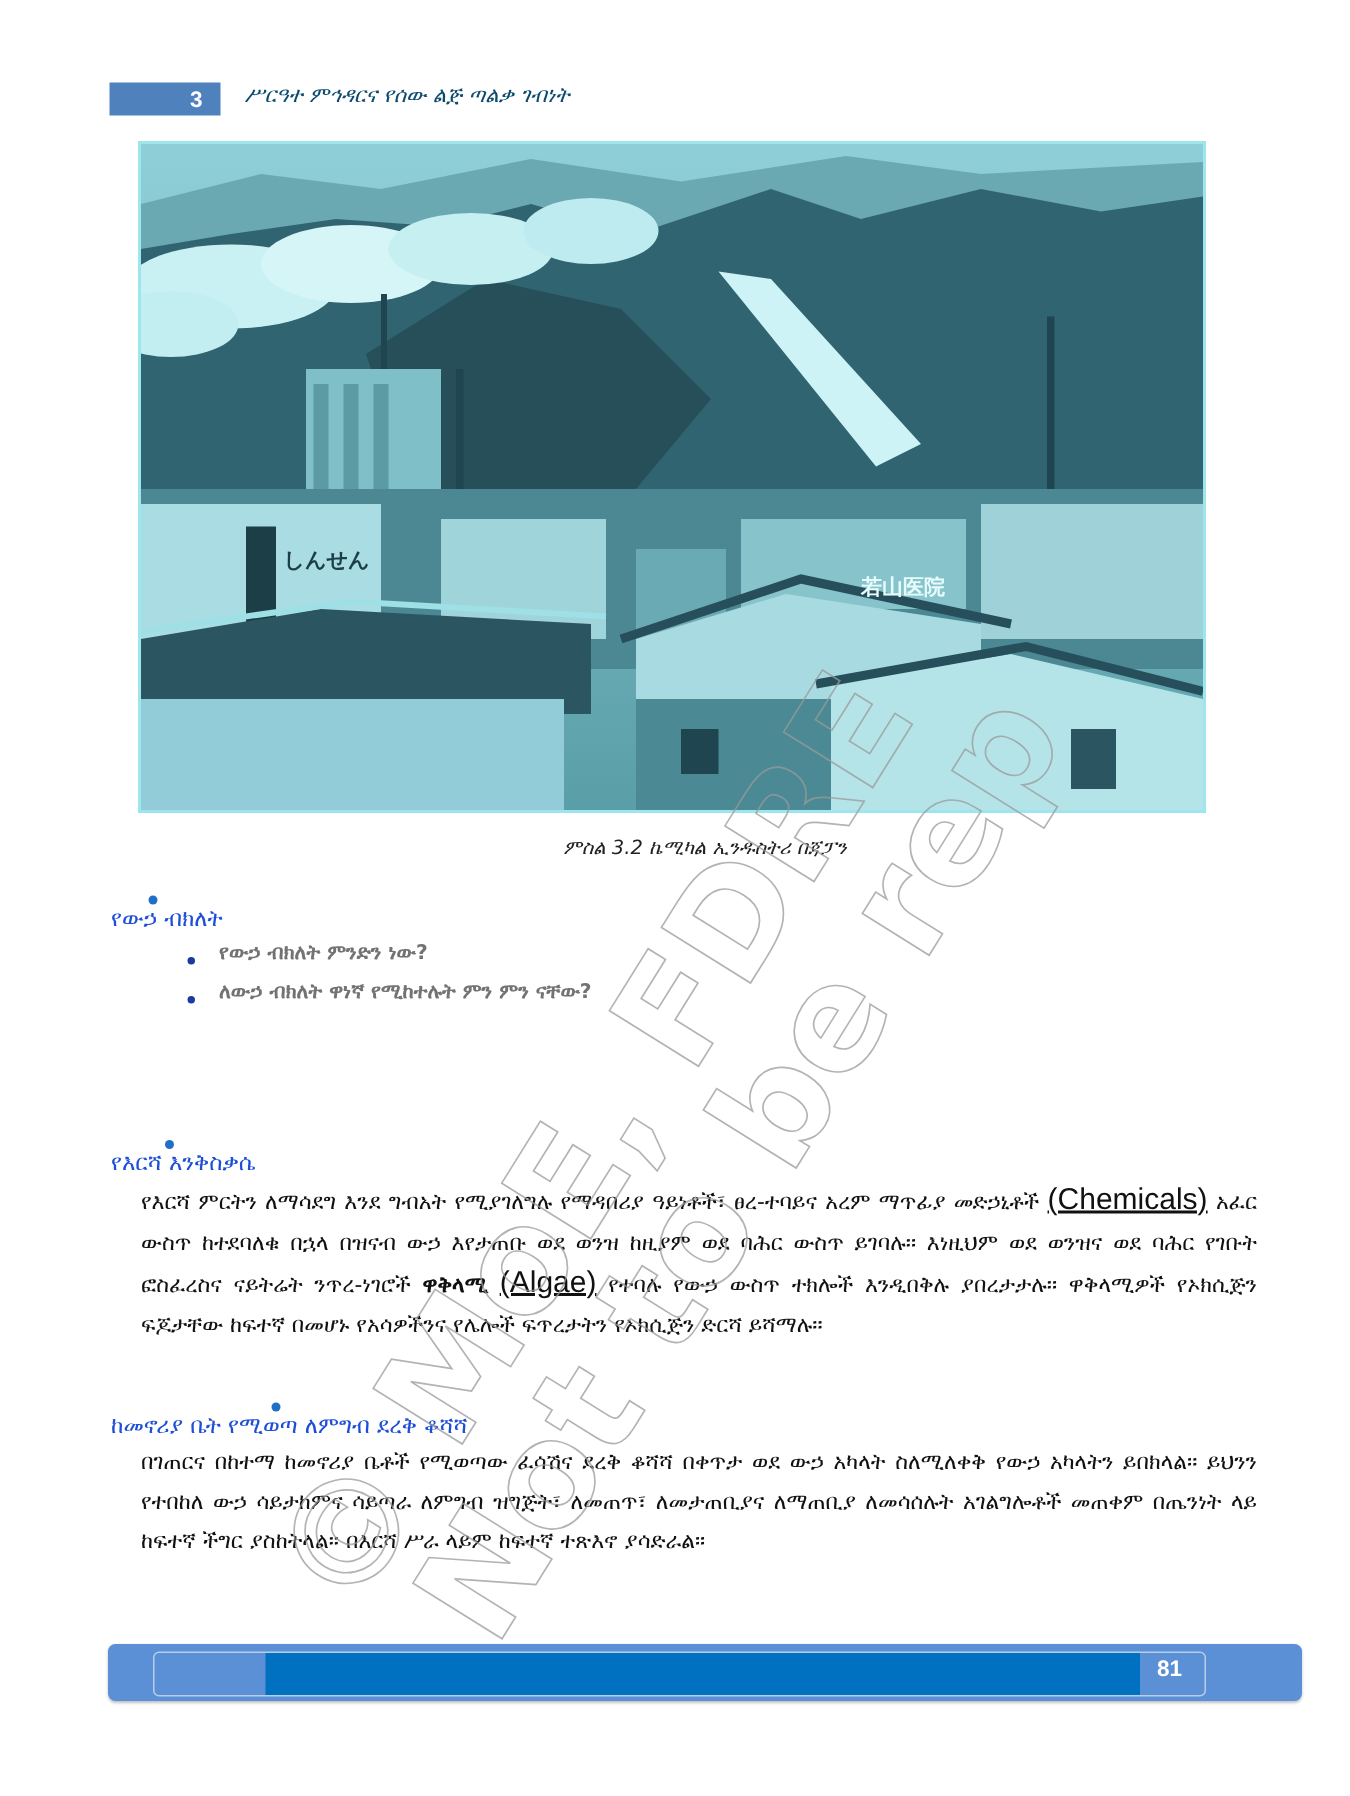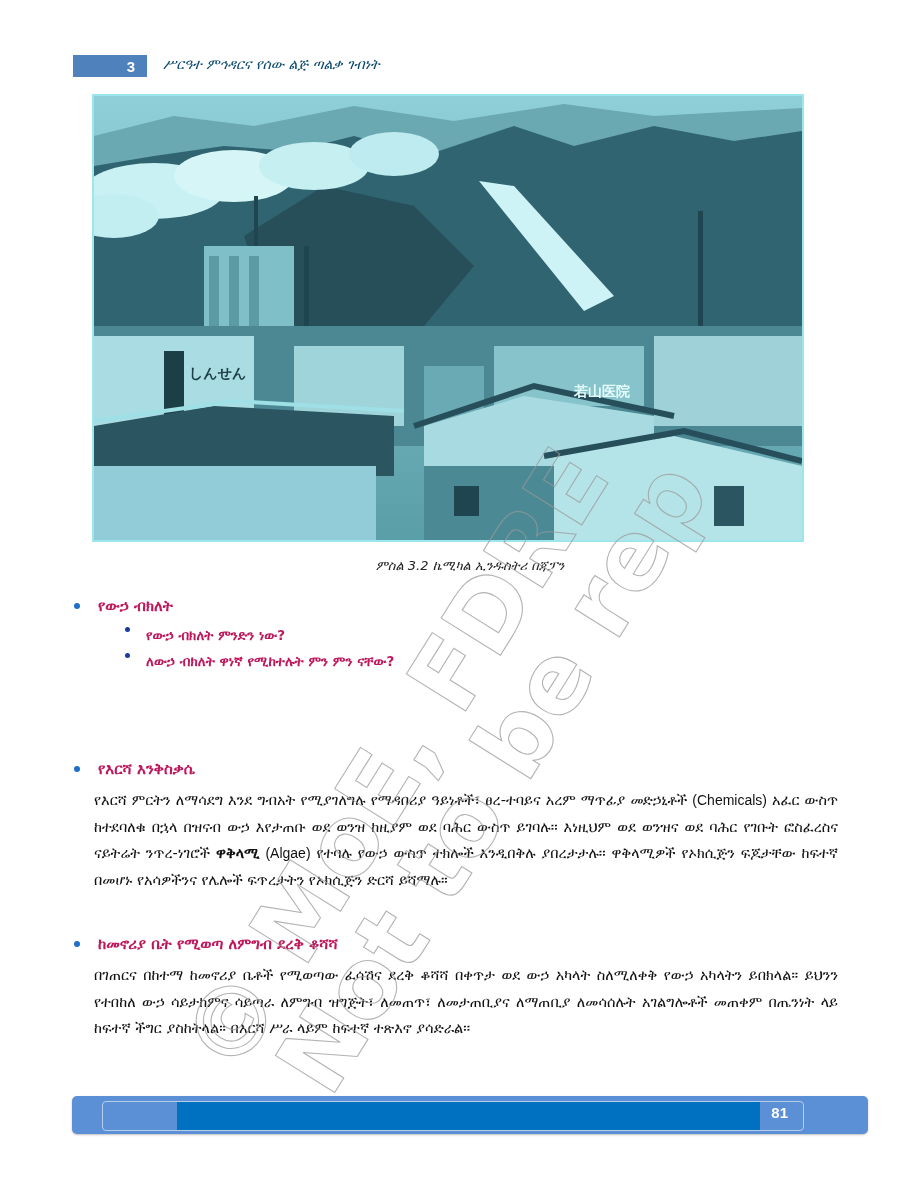--- a/index.html
+++ b/index.html
@@ -24,36 +24,36 @@
     background:#be185d; overflow:hidden;
     border:2px solid #9ee6ee; box-sizing:border-box;
   }
   .photo svg { position:absolute; left:0; top:0; }
   .caption {
     position:absolute; left:0; width:900px; top:558px; text-align:center;
     font-style:italic; font-size:13px; color:#222;
     padding-left:40px; box-sizing:border-box;
   }
   .h-bullet {
-    position:absolute; left:74px; font-size:15px; font-weight:bold; color:#be185d;
-    display:flex; align-items:center;
+    position:absolute; left:74px; font-size:15px; font-weight:normal; color:#1d4ed8;
+    display:flex; align-items:center;flex-direction:column;
   }
   .h-bullet .dot, .sub-bullet .dot {
     display:inline-block; width:6px; height:6px; border-radius:50%; background:#1f6fc8; margin-right:18px;
   }
   .sub-bullet {
-    position:absolute; left:125px; font-size:13.5px; font-weight:bold; color:#be185d;
-    display:flex; align-items:flex-start;
+    position:absolute; left:125px; font-size:13.5px; font-weight:bold; color:#737373;
+    display:flex; align-items:flex-end;
   }
   .sub-bullet .dot { background:#1a3aa0; margin-right:16px; width:5px; height:5px; }
   .para {
     position:absolute; left:94px; width:744px; font-size:14.5px; line-height:26.5px;
     text-align:justify; color:#111;
   }
-  .para .latin { font-family:"Liberation Sans", sans-serif; font-size:14px; }
+  .para .latin { font-family:"Liberation Sans", sans-serif; font-size:20px;text-decoration:underline; }
   .para b { font-weight:bold; }
   .watermark {
     position:absolute; left:0; top:0; width:900px; height:1197px; pointer-events:none;
   }
   .footer {
     position:absolute; left:72px; top:1096px; width:796px; height:38px;
     background:#5b8fd6; border-radius:5px;
     box-shadow:0 1px 2px rgba(0,0,0,0.25);
   }
   .footer .inner {

